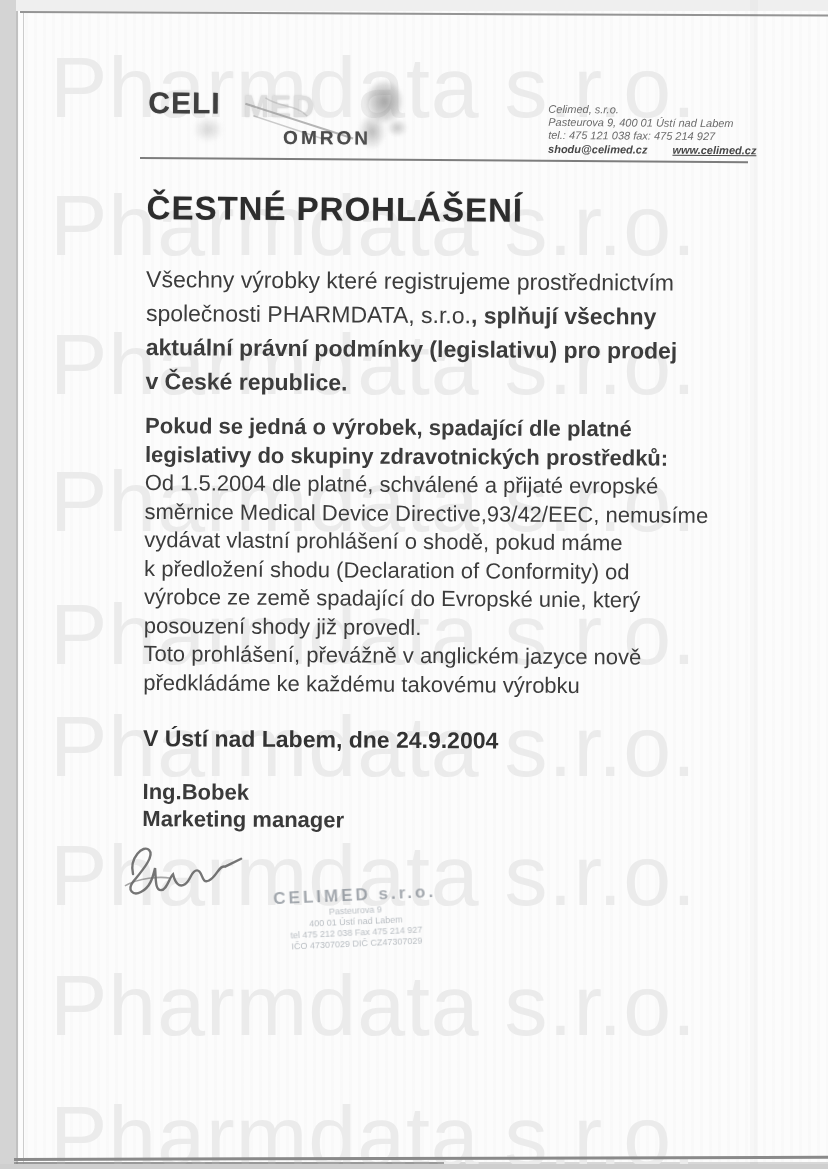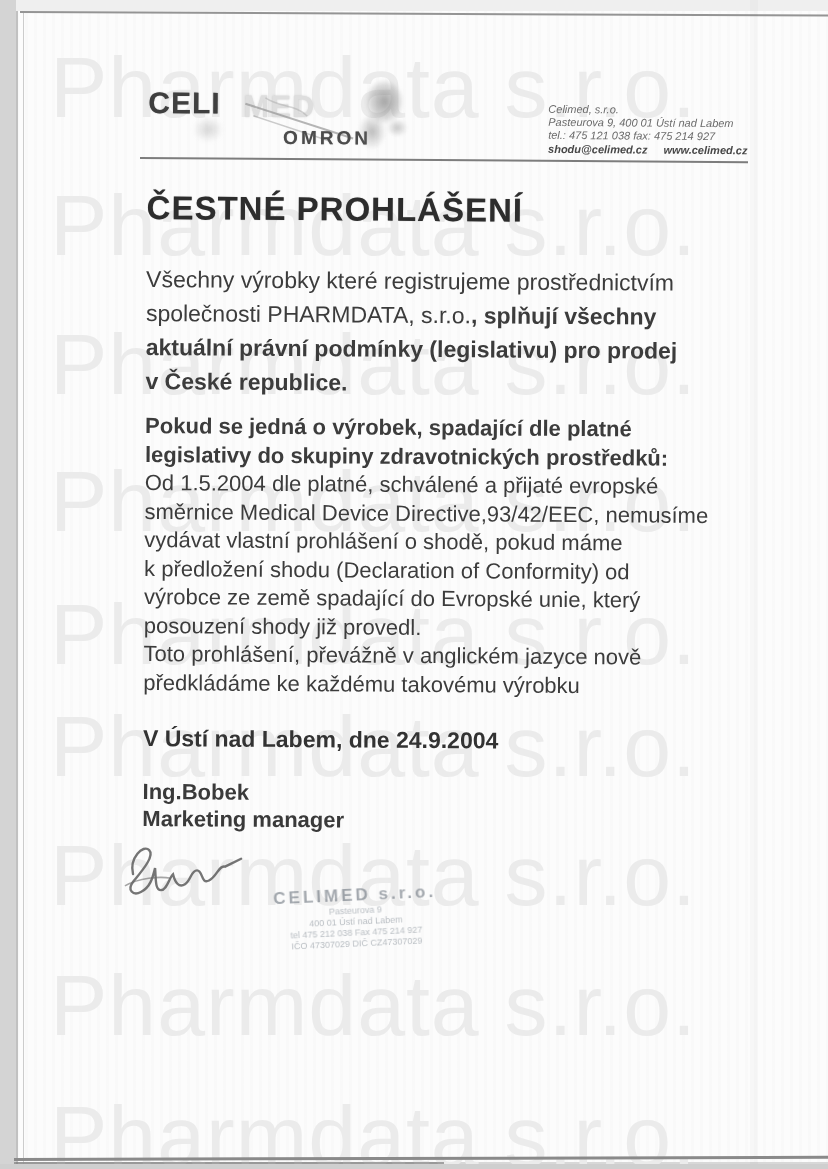--- a/index.html
+++ b/index.html
@@ -43,21 +43,21 @@
           background:
             radial-gradient(26px 30px at 42px 22px,rgba(95,95,95,.55),rgba(120,120,120,.25) 55%,transparent 75%),
             radial-gradient(20px 26px at 30px 52px,rgba(110,110,110,.45),transparent 70%),
             radial-gradient(14px 12px at 55px 48px,rgba(120,120,120,.4),transparent 75%);}
   .smudge2{position:absolute;left:188px;top:112px;width:40px;height:34px;filter:blur(2px);
           background:radial-gradient(closest-side,rgba(140,140,140,.35),transparent 75%);}
 
   .contact{position:absolute;left:548px;top:100px;font-size:11px;line-height:13.2px;
            font-style:italic;color:#6b6b6b;white-space:nowrap;}
   .contact .c-bold{font-weight:700;color:#474747;}
-  .contact .c-web{margin-left:16px;}
+  .contact .c-web{text-decoration:underline;margin-left:25px;}
 
   .header-rule{position:absolute;left:140px;top:157px;width:608px;height:2px;background:#7d7d7d;}
 
   
   .doc-title{position:absolute;left:147px;top:189px;font-size:33px;font-weight:800;
              letter-spacing:1px;color:#2d2d2d;text-shadow:0 0 1px rgba(50,50,50,.4);}
   .para{position:absolute;left:147px;white-space:nowrap;}
   .para .ln{display:block;}
   .b{font-weight:700;}
   .dateline{position:absolute;left:147px;top:725px;font-size:23px;font-weight:700;color:#333;}

